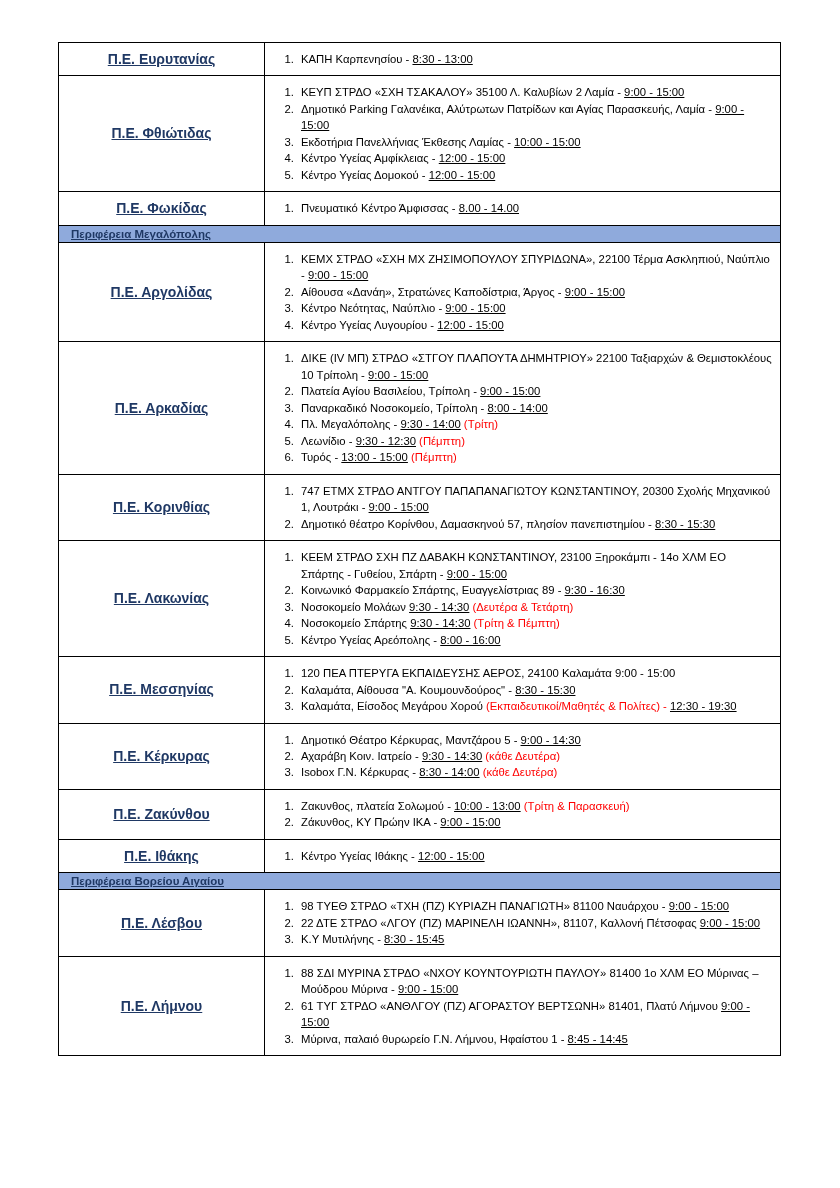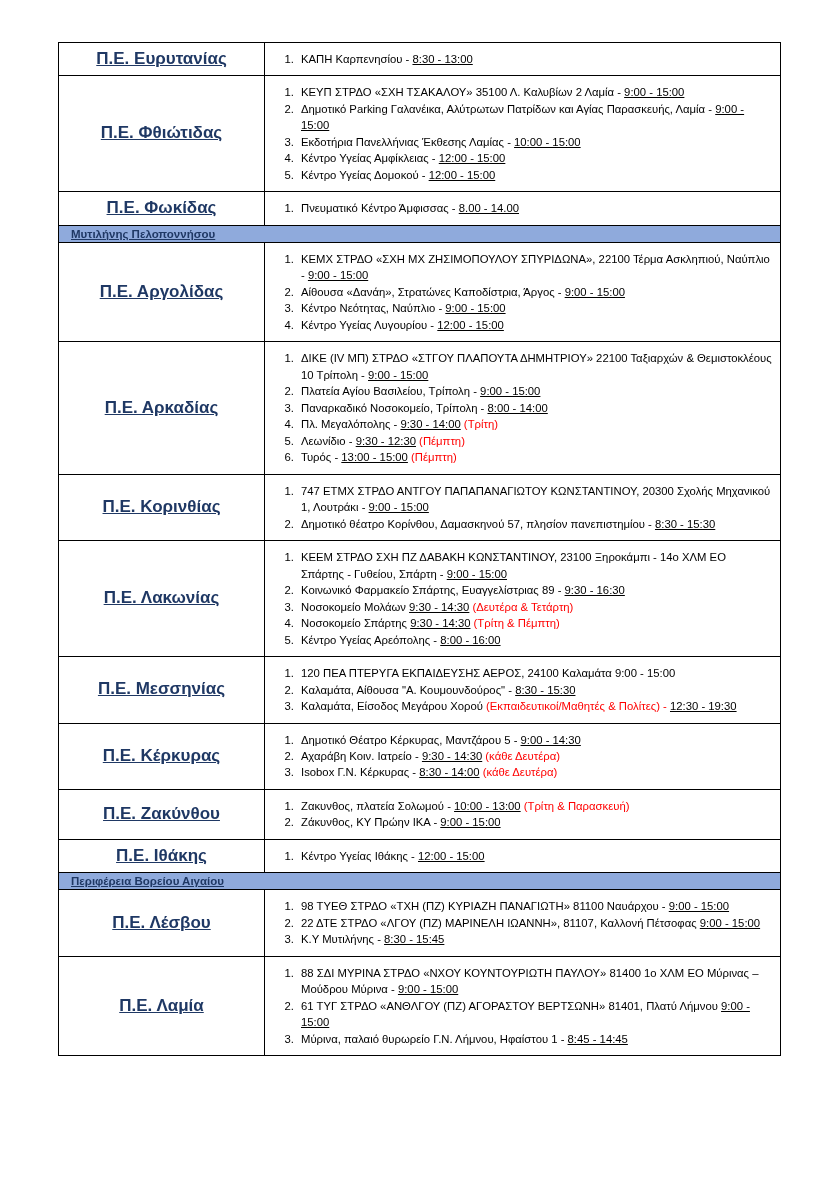--- a/index.html
+++ b/index.html
@@ -36,21 +36,21 @@
     text-align: center;
     padding: 3px 4px;
   }
   td.items-cell {
     padding: 3px 4px 3px 4px;
   }
   .region-label {
     font-weight: bold;
     color: #1f3864;
     text-decoration: underline;
-    font-size: 17px;
+    font-size: 14px;
     line-height: 1.35;
   }
   tr.header-row td {
     background: #8faadc;
     padding: 2px 4px;
   }
   .header-label {
     font-weight: bold;
     color: #1f3864;
     text-decoration: underline;
@@ -108,21 +108,21 @@
         </tr>
         <tr>
           <td class="region-cell"><span class="region-label">Π.Ε. Φωκίδας</span></td>
           <td class="items-cell">
             <ol class="items">
               <li><span class="plain">Πνευματικό Κέντρο Άμφισσας - </span><span class="u">8.00 - 14.00</span></li>
             </ol>
           </td>
         </tr>
         <tr class="header-row">
-          <td colspan="2"><span class="header-label">Μυτιλήνης Πελοποννήσου</span></td>
+          <td colspan="2"><span class="header-label">Περιφέρεια Μεγαλόπολης</span></td>
         </tr>
         <tr>
           <td class="region-cell"><span class="region-label">Π.Ε. Αργολίδας</span></td>
           <td class="items-cell">
             <ol class="items">
               <li><span class="plain">ΚΕΜΧ ΣΤΡΔΟ «ΣΧΗ ΜΧ ΖΗΣΙΜΟΠΟΥΛΟΥ ΣΠΥΡΙΔΩΝΑ», 22100 Τέρμα Ασκληπιού, Ναύπλιο - </span><span class="u">9:00 - 15:00</span></li>
               <li><span class="plain">Αίθουσα «Δανάη», Στρατώνες Καποδίστρια, Άργος - </span><span class="u">9:00 - 15:00</span></li>
               <li><span class="plain">Κέντρο Νεότητας, Ναύπλιο - </span><span class="u">9:00 - 15:00</span></li>
               <li><span class="plain">Κέντρο Υγείας Λυγουρίου - </span><span class="u">12:00 - 15:00</span></li>
             </ol>
@@ -206,21 +206,21 @@
           <td class="region-cell"><span class="region-label">Π.Ε. Λέσβου</span></td>
           <td class="items-cell">
             <ol class="items">
               <li><span class="plain">98 ΤΥΕΘ ΣΤΡΔΟ «ΤΧΗ (ΠΖ) ΚΥΡΙΑΖΗ ΠΑΝΑΓΙΩΤΗ» 81100 Ναυάρχου - </span><span class="u">9:00 - 15:00</span></li>
               <li><span class="plain">22 ΔΤΕ ΣΤΡΔΟ «ΛΓΟΥ (ΠΖ) ΜΑΡΙΝΕΛΗ ΙΩΑΝΝΗ», 81107, Καλλονή Πέτσοφας </span><span class="u">9:00 - 15:00</span></li>
               <li><span class="plain">Κ.Υ Μυτιλήνης - </span><span class="u">8:30 - 15:45</span></li>
             </ol>
           </td>
         </tr>
         <tr>
-          <td class="region-cell"><span class="region-label">Π.Ε. Λαμία</span></td>
+          <td class="region-cell"><span class="region-label">Π.Ε. Λήμνου</span></td>
           <td class="items-cell">
             <ol class="items">
               <li><span class="plain">88 ΣΔΙ ΜΥΡΙΝΑ ΣΤΡΔΟ «ΝΧΟΥ ΚΟΥΝΤΟΥΡΙΩΤΗ ΠΑΥΛΟΥ» 81400 1ο ΧΛΜ ΕΟ Μύρινας – Μούδρου Μύρινα - </span><span class="u">9:00 - 15:00</span></li>
               <li><span class="plain">61 ΤΥΓ ΣΤΡΔΟ «ΑΝΘΛΓΟΥ (ΠΖ) ΑΓΟΡΑΣΤΟΥ ΒΕΡΤΣΩΝΗ» 81401, Πλατύ Λήμνου </span><span class="u">9:00 - 15:00</span></li>
               <li><span class="plain">Μύρινα, παλαιό θυρωρείο Γ.Ν. Λήμνου, Ηφαίστου 1 - </span><span class="u">8:45 - 14:45</span></li>
             </ol>
           </td>
         </tr>
       </tbody>
   </table>

